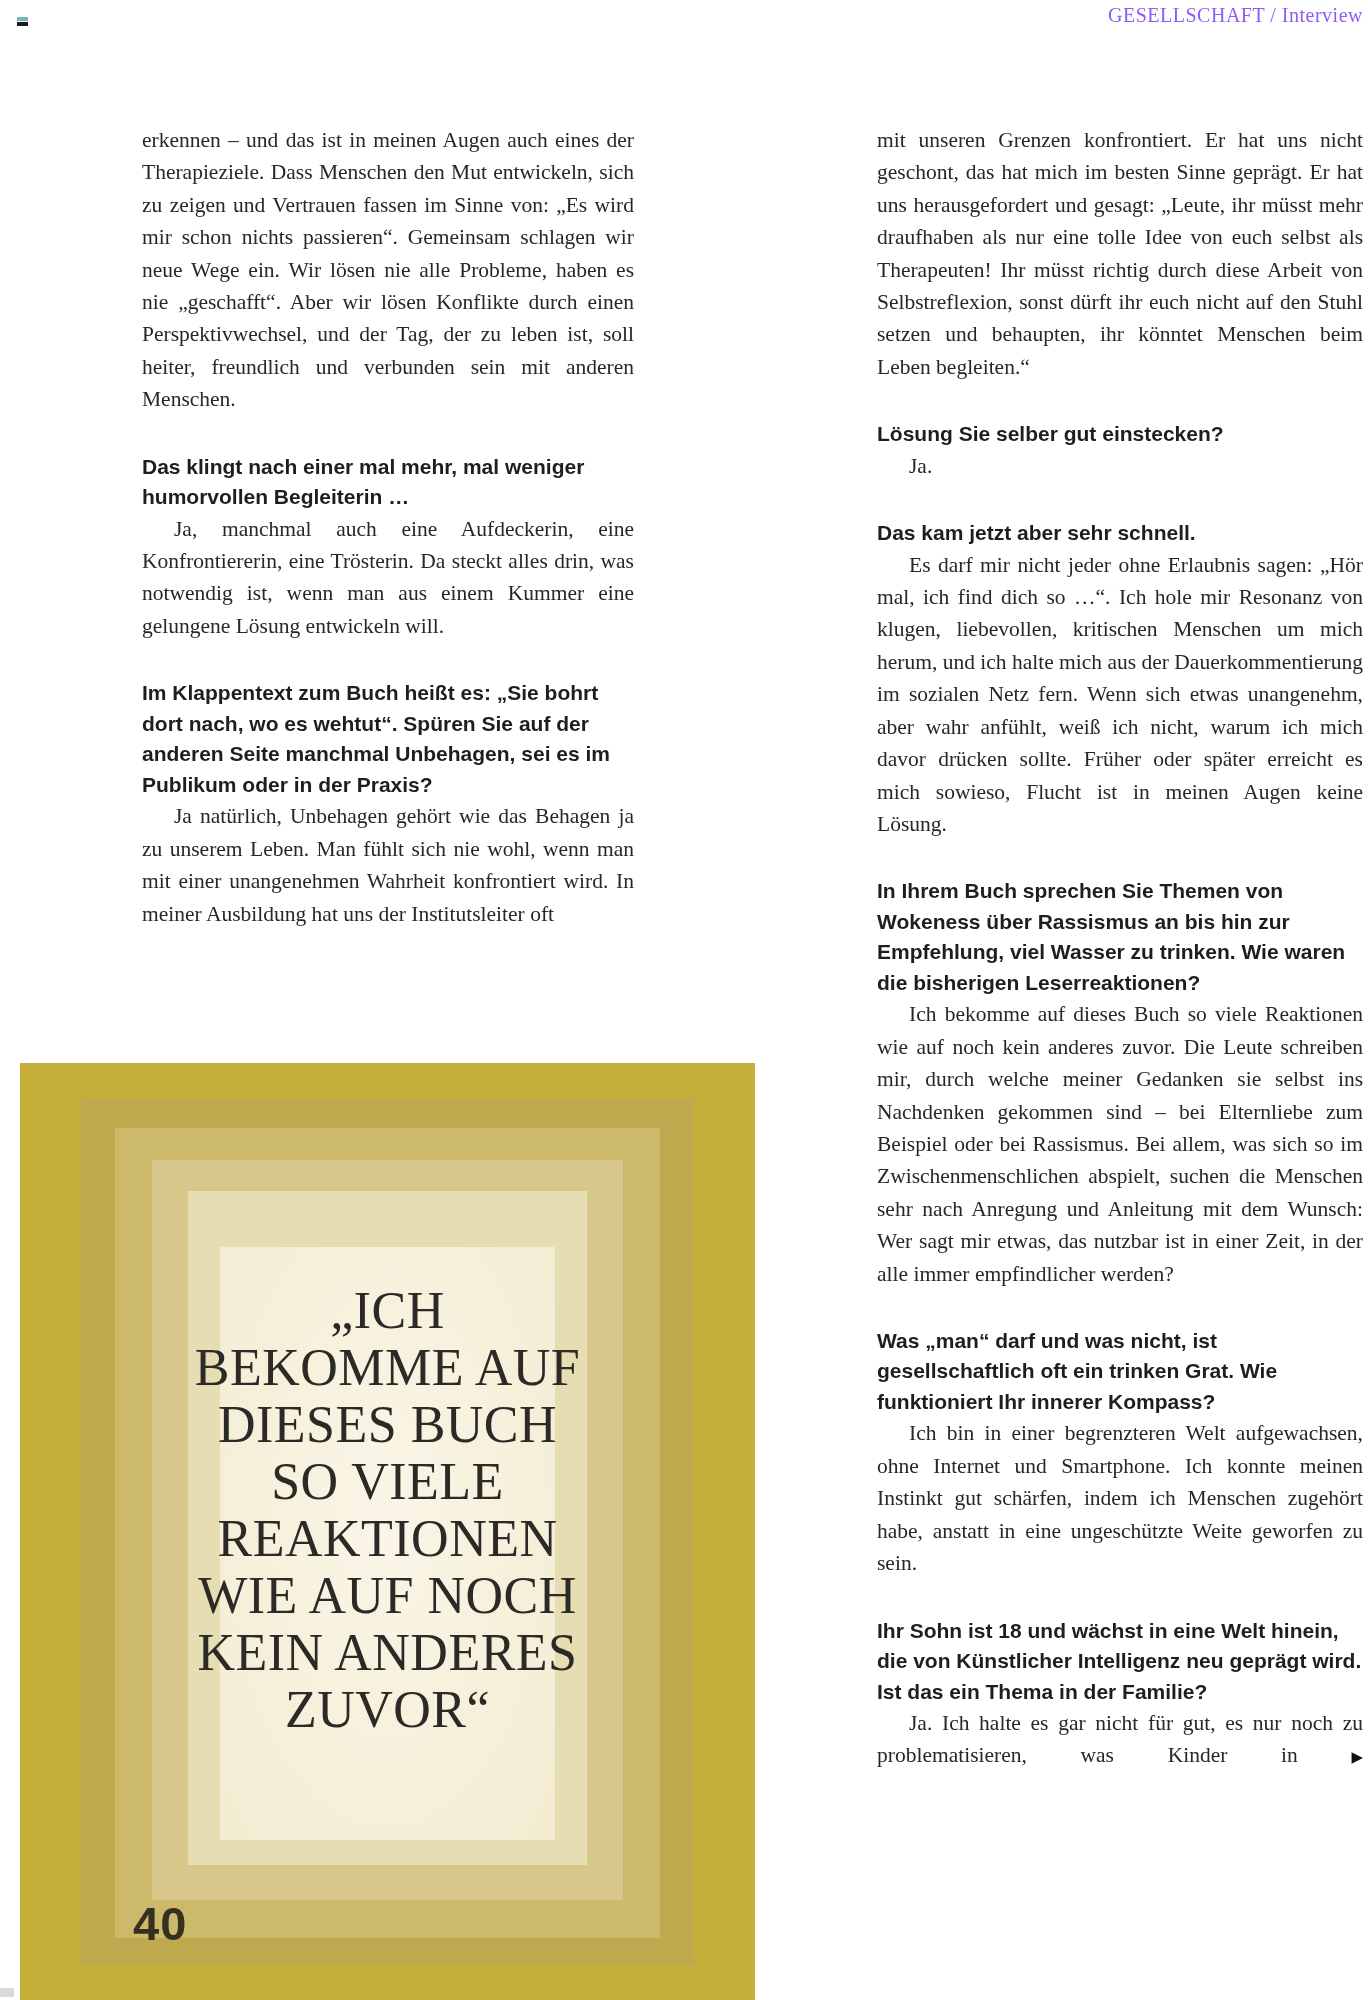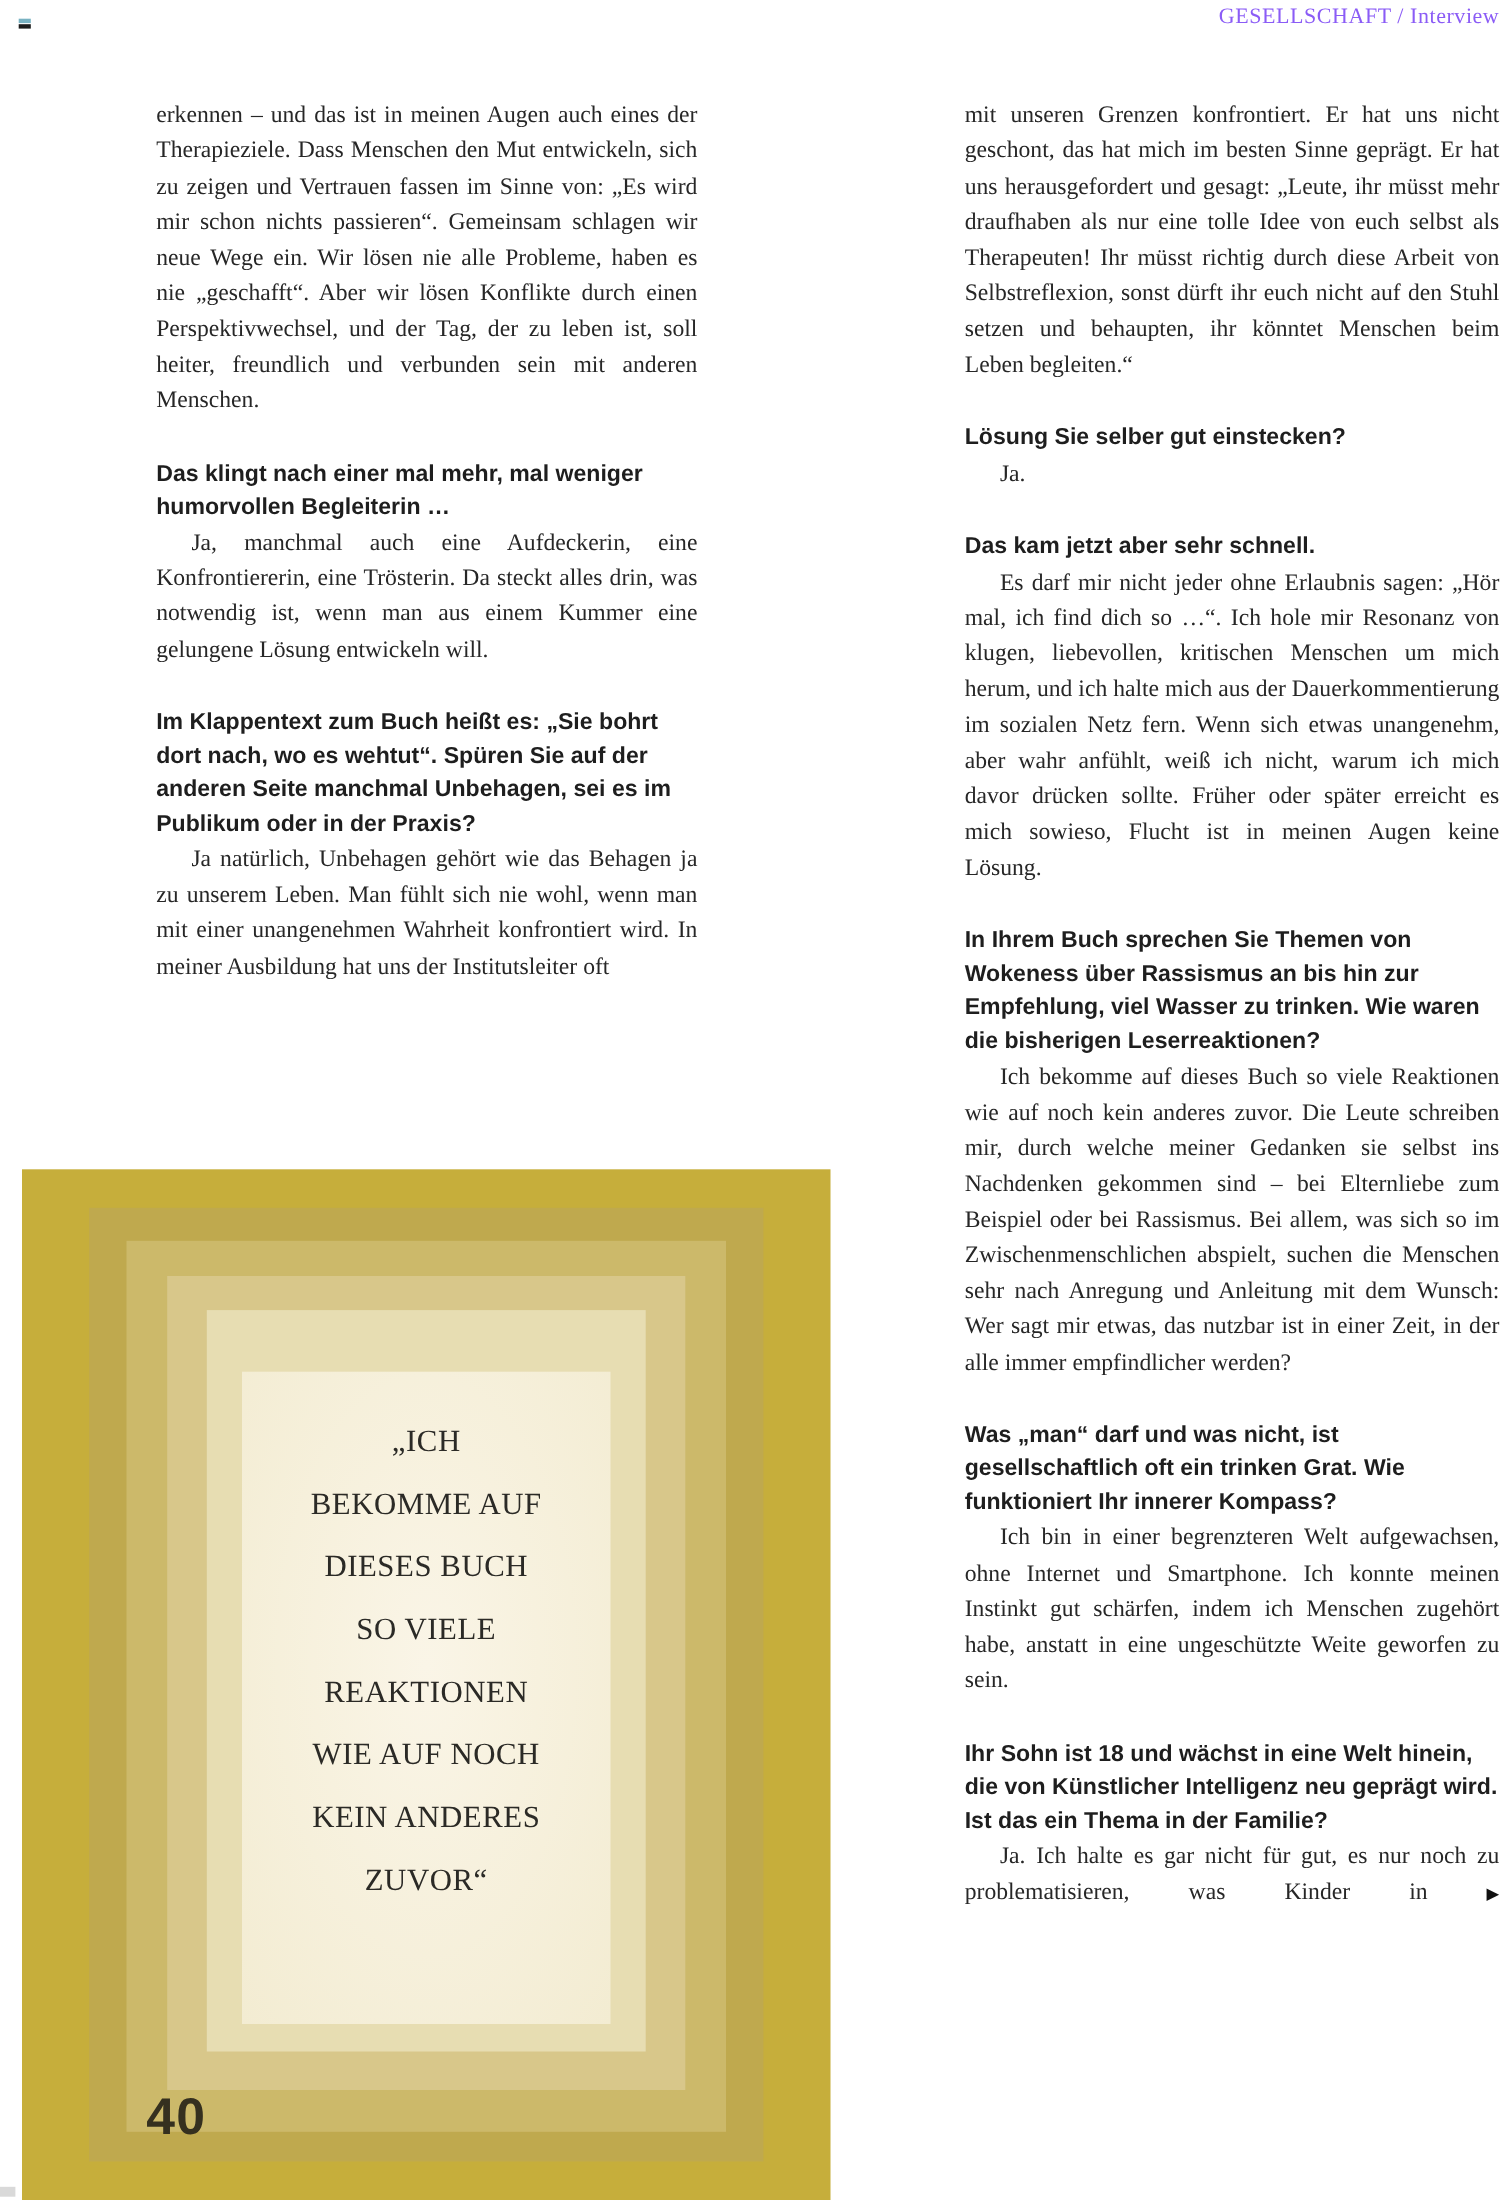--- a/index.html
+++ b/index.html
@@ -20,21 +20,21 @@
     position:absolute;top:1px;left:142px;width:1221px;
     text-align:right;font-size:20px;line-height:28px;
     letter-spacing:0.5px;color:#8b5cf6;
   }
 
   
   .col{position:absolute;top:88px;font-size:21.5px;line-height:32.4px;}
   .col-left{left:142px;width:492px;}
   .col-right{left:877px;width:486px;}
   .col p{margin:0;text-align:justify;color:#272727;}
-  .col p.continued{text-indent:0;}
+  .col p.continued{text-indent:0;margin-top:36px;}
   .col p.answer{text-indent:32px;}
   .col p.question{
     font-family:"Liberation Sans", sans-serif;
     font-weight:700;font-size:21px;line-height:30.5px;
     color:#1e1e1e;text-align:left;text-indent:0;
     margin-top:36px;
   }
   .col p.last{text-align-last:justify;}
   .marker{
     font-family:"DejaVu Sans", sans-serif;
@@ -49,21 +49,21 @@
   .l1{inset:0;background:#c6ae3b;}
   .l2{top:35px;bottom:35px;left:61px;right:61px;background:#bfa94e;}
   .l3{top:65px;bottom:62px;left:95px;right:95px;background:#ccb96a;}
   .l4{top:97px;bottom:100px;left:132px;right:132px;background:#d8c78a;}
   .l5{top:128px;bottom:135px;left:168px;right:168px;background:#e7ddb2;}
   .l6{top:184px;bottom:160px;left:200px;right:200px;
       background:radial-gradient(ellipse at 50% 45%, #faf5e7 0%, #f3ecd2 100%);}
   .quote-text{
     position:absolute;left:90px;right:90px;top:219px;
     text-align:center;white-space:pre-line;
-    font-size:28px;line-height:57px;letter-spacing:0.5px;
+    font-size:52px;line-height:57px;letter-spacing:0.5px;
     color:#2b2a26;
   }
   .folio{
     position:absolute;left:113px;top:837px;
     font-family:"Liberation Sans", sans-serif;
     font-size:47px;line-height:47px;font-weight:700;
     color:#35301f;letter-spacing:1px;
   }
 
   

